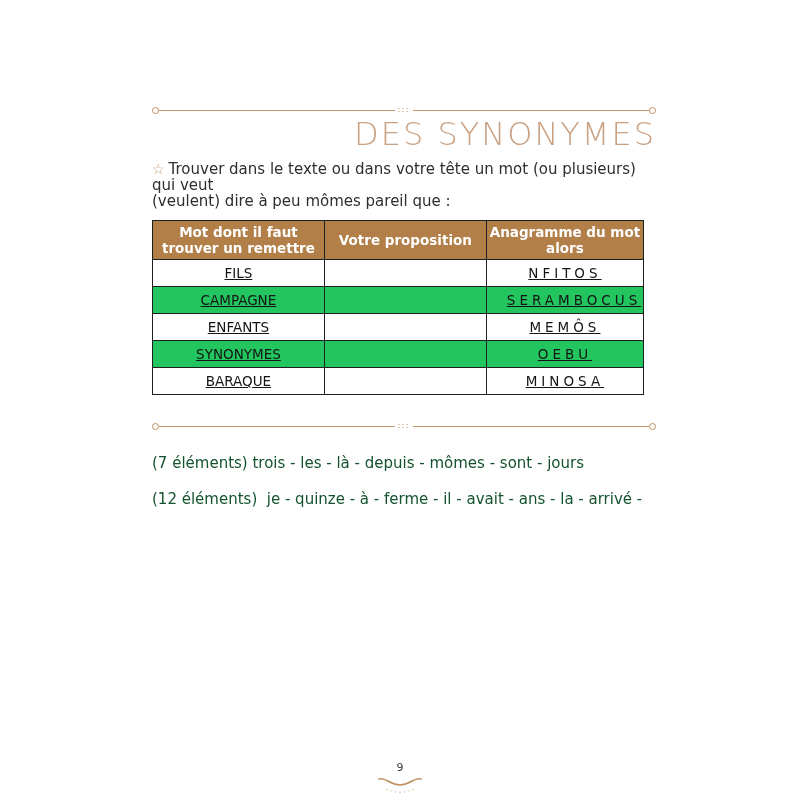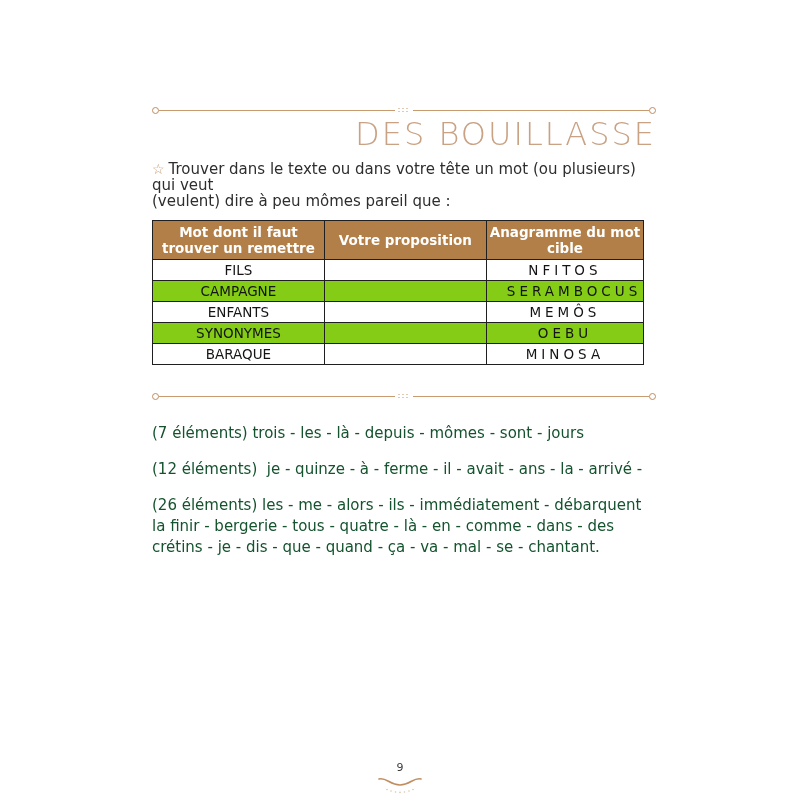--- a/index.html
+++ b/index.html
@@ -17,23 +17,23 @@
 
   .section-title { text-align:right; font-size:32px; font-weight:200; letter-spacing:2px; color:#c9a183; line-height:1.15; margin:1px 0 8px 0; }
 
   .instruction { font-size:15px; line-height:16px; color:#2e2e2e; }
   .star { color:#c79a6f; font-size:14px; margin-right:4px; }
 
   
   table.synonymes { width:492px; border-collapse:collapse; margin-top:11px; table-layout:fixed; }
   table.synonymes th, table.synonymes td { border:1.5px solid #1f1f1f; text-align:center; vertical-align:middle; }
   table.synonymes th { background:#b27f48; color:#ffffff; font-size:13.5px; font-weight:bold; line-height:1.2; padding:3px 2px; }
-  table.synonymes td { font-size:13.5px; color:#141414; height:21px; padding:1px 20px; }
+  table.synonymes td { font-size:13.5px; color:#141414; height:27px; padding:1px 20px;text-decoration:underline; }
   table.synonymes col.c1 { width:35%; } table.synonymes col.c2 { width:33%; } table.synonymes col.c3 { width:32%; }
-  tr.row-alt td { background:#84cc16; }
+  tr.row-alt td { background:#22c55e; }
   td.anagram { letter-spacing:4px; }
 
   .section-phrases { margin-top:27px; }
 
   .exercise { margin-top:15px; font-size:15px; line-height:21px; color:#14532d; }
   .ex-line { white-space:pre-wrap; }
 
   .footer { position:absolute; left:0; right:0; bottom:4px; text-align:center; }
   .page-number { font-size:11px; color:#3a3a3a; line-height:1; }
   .wave-icon { display:block; margin:1px auto 0 auto; }
@@ -51,37 +51,37 @@
           <i></i>
           <i></i>
           <i></i>
           <i></i>
           <i></i>
           <i></i>
         </span>
       <span class="rule"></span>
       <span class="ring"></span>
     </div>
-    <h1 class="section-title">DES BOUILLASSE</h1>
+    <h1 class="section-title">DES SYNONYMES</h1>
     <p class="instruction">
       <span class="star">☆</span><span>Trouver dans le texte ou dans votre tête un mot (ou plusieurs) qui veut</span><br>
       <span>(veulent) dire à peu mômes pareil que :</span>
     </p>
 
     <table class="synonymes">
       <colgroup>
           <col class="c1">
           <col class="c2">
           <col class="c3">
         </colgroup>
       <thead>
         <tr>
           <th>Mot dont il faut trouver un remettre</th>
           <th>Votre proposition</th>
-          <th>Anagramme du mot cible</th>
+          <th>Anagramme du mot alors</th>
         </tr>
       </thead>
       <tbody>
         <tr>
           <td>FILS</td>
           <td></td>
           <td class="anagram">NFITOS</td>
         </tr>
         <tr class="row-alt">
           <td>CAMPAGNE</td>
@@ -122,25 +122,20 @@
       <span class="rule"></span>
       <span class="ring"></span>
     </div>
 
     <div class="exercise" style="margin-top:22px;">
       <div class="ex-line">(7 éléments) trois - les - là - depuis - mômes - sont - jours</div>
     </div>
     <div class="exercise">
       <div class="ex-line">(12 éléments)  je - quinze - à - ferme - il - avait - ans - la - arrivé -</div>
     </div>
-    <div class="exercise">
-      <div class="ex-line">(26 éléments) les - me - alors - ils - immédiatement - débarquent</div>
-      <div class="ex-line">la finir - bergerie - tous - quatre - là - en - comme - dans - des</div>
-      <div class="ex-line">crétins - je - dis - que - quand - ça - va - mal - se - chantant.</div>
-    </div>
   </section>
 </div>
 
 <div class="footer">
   <div class="page-number">9</div>
   <svg class="wave-icon" width="46" height="22" viewBox="0 0 46 22">
     <path d="M2 5 C 9 3, 13 11, 23 11 C 33 11, 37 3, 44 5" stroke="#c08d5f" stroke-width="1.6" fill="none" stroke-linecap="round"></path>
     <circle cx="10" cy="15.5" r="0.8" fill="#dcc3a8"></circle>
     <circle cx="14" cy="17" r="0.8" fill="#dcc3a8"></circle>
     <circle cx="18.5" cy="18" r="0.8" fill="#dcc3a8"></circle>

